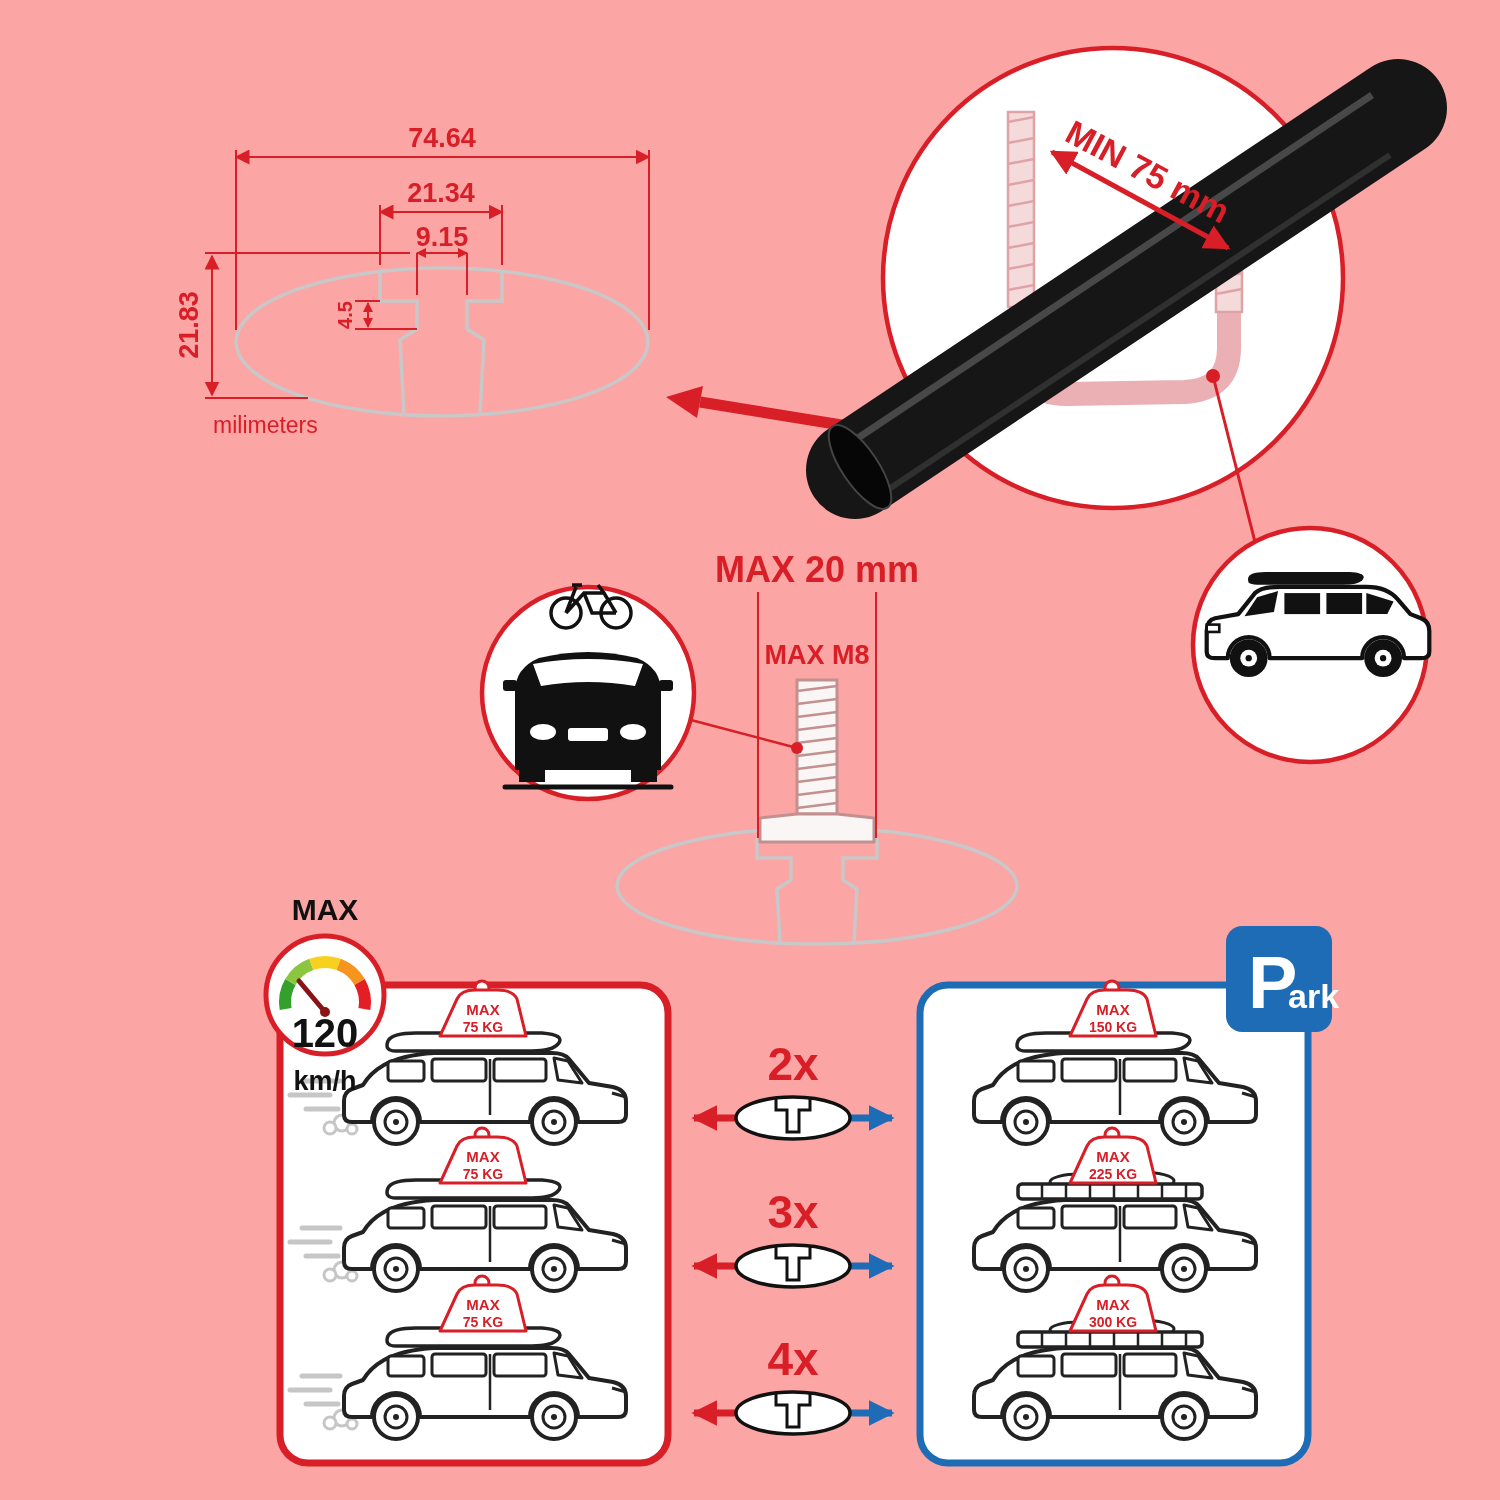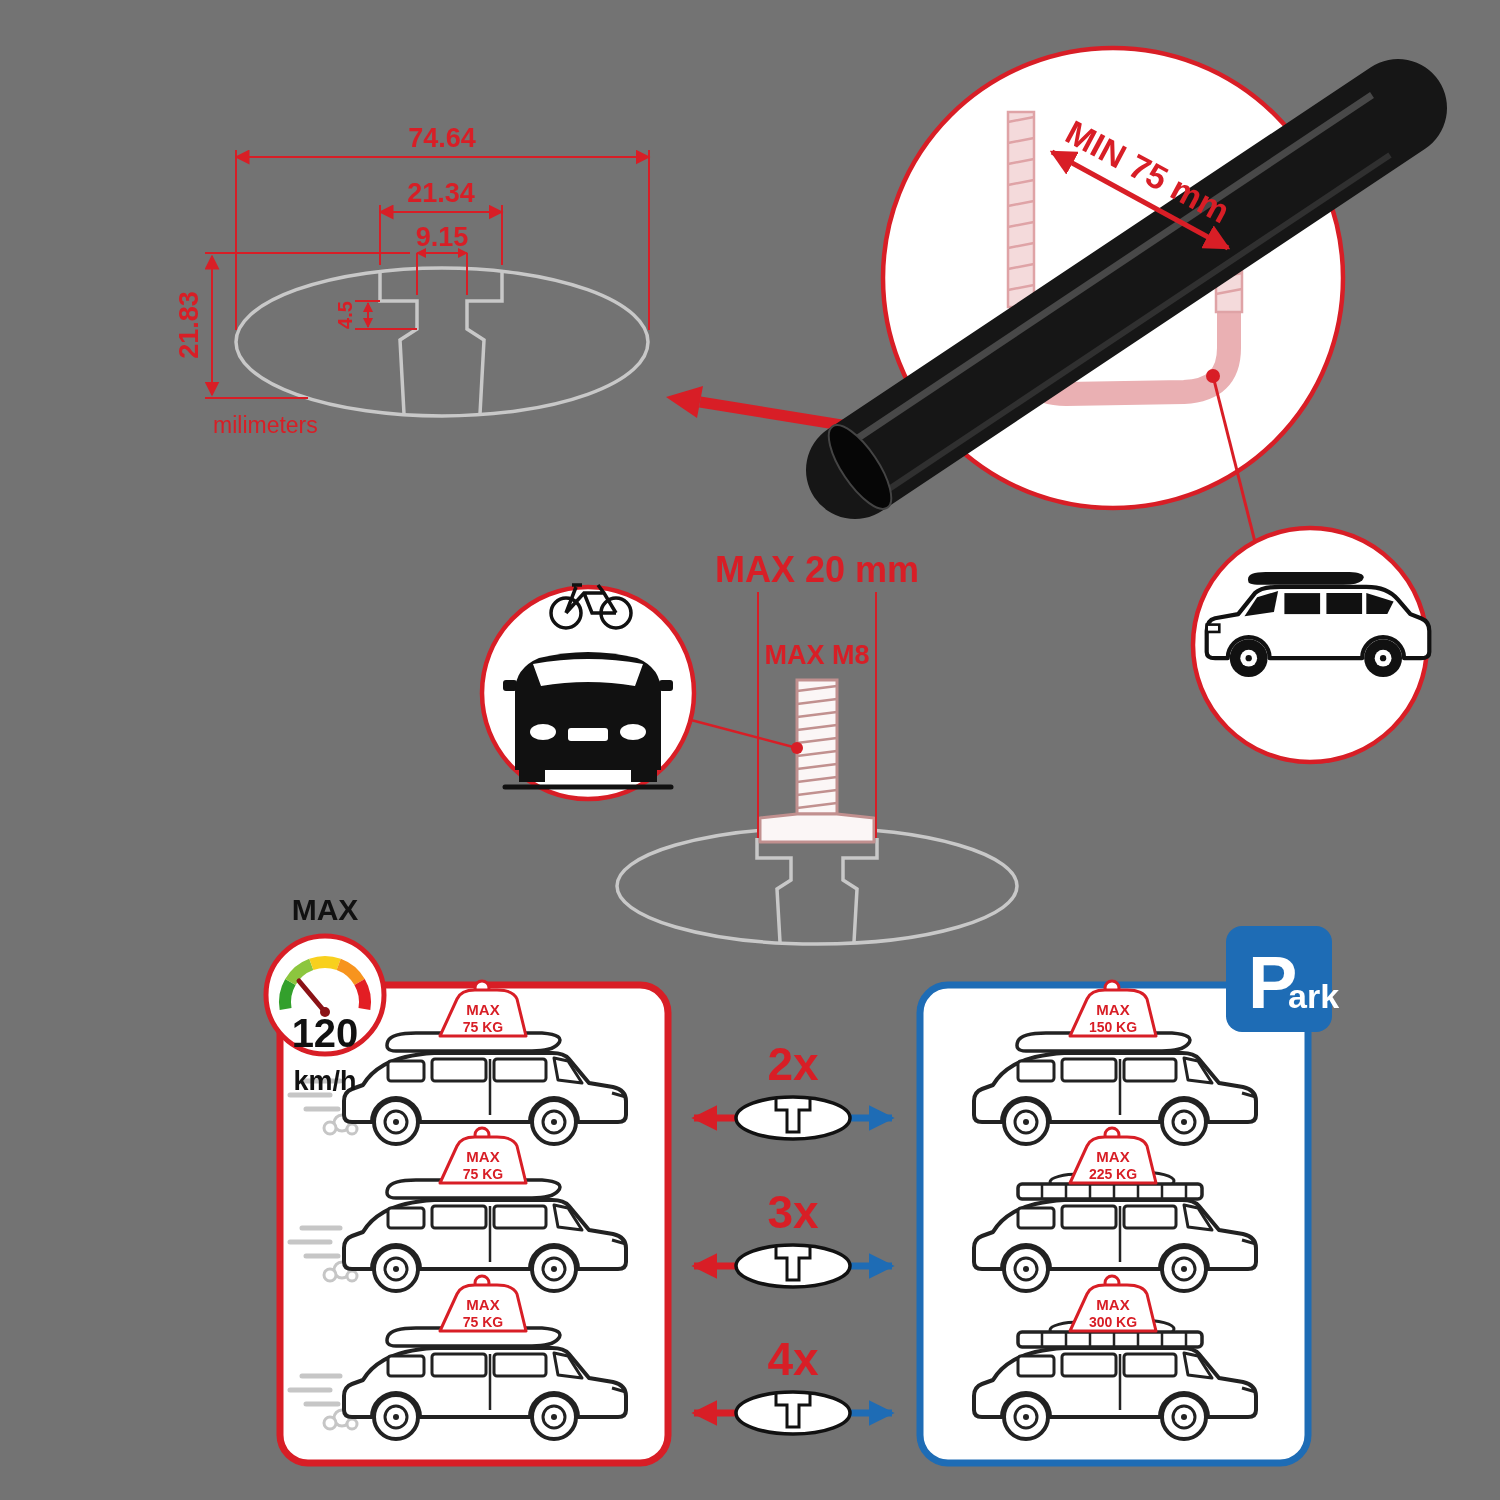--- a/index.html
+++ b/index.html
@@ -1,16 +1,16 @@
 <!DOCTYPE html>
 <html><head>
 <meta charset="utf-8">
 <style>
   html,body{margin:0;padding:0;background:#fff;}
-  #canvas{position:relative;width:1500px;height:1500px;background:#737373;overflow:hidden;}
+  #canvas{position:relative;width:1500px;height:1500px;background:#fca5a5;overflow:hidden;}
   svg{display:block;}
   text{font-family:"Liberation Sans", sans-serif;}
   .red-num{fill:#d81e26;font-weight:700;font-size:27px;text-anchor:middle;}
   .red-num-sm{fill:#d81e26;font-weight:700;font-size:20px;text-anchor:middle;}
   .red-units{fill:#d81e26;font-size:23px;text-anchor:start;}
   .min75{fill:#d81e26;font-weight:700;font-size:34px;text-anchor:start;}
   .max20{fill:#d81e26;font-weight:700;font-size:36px;text-anchor:middle;}
   .maxm8{fill:#d81e26;font-weight:700;font-size:27px;text-anchor:middle;}
   .badge-max{fill:#111;font-weight:700;font-size:30px;text-anchor:middle;}
   .badge-val{fill:#111;font-weight:700;font-size:40px;text-anchor:middle;}

